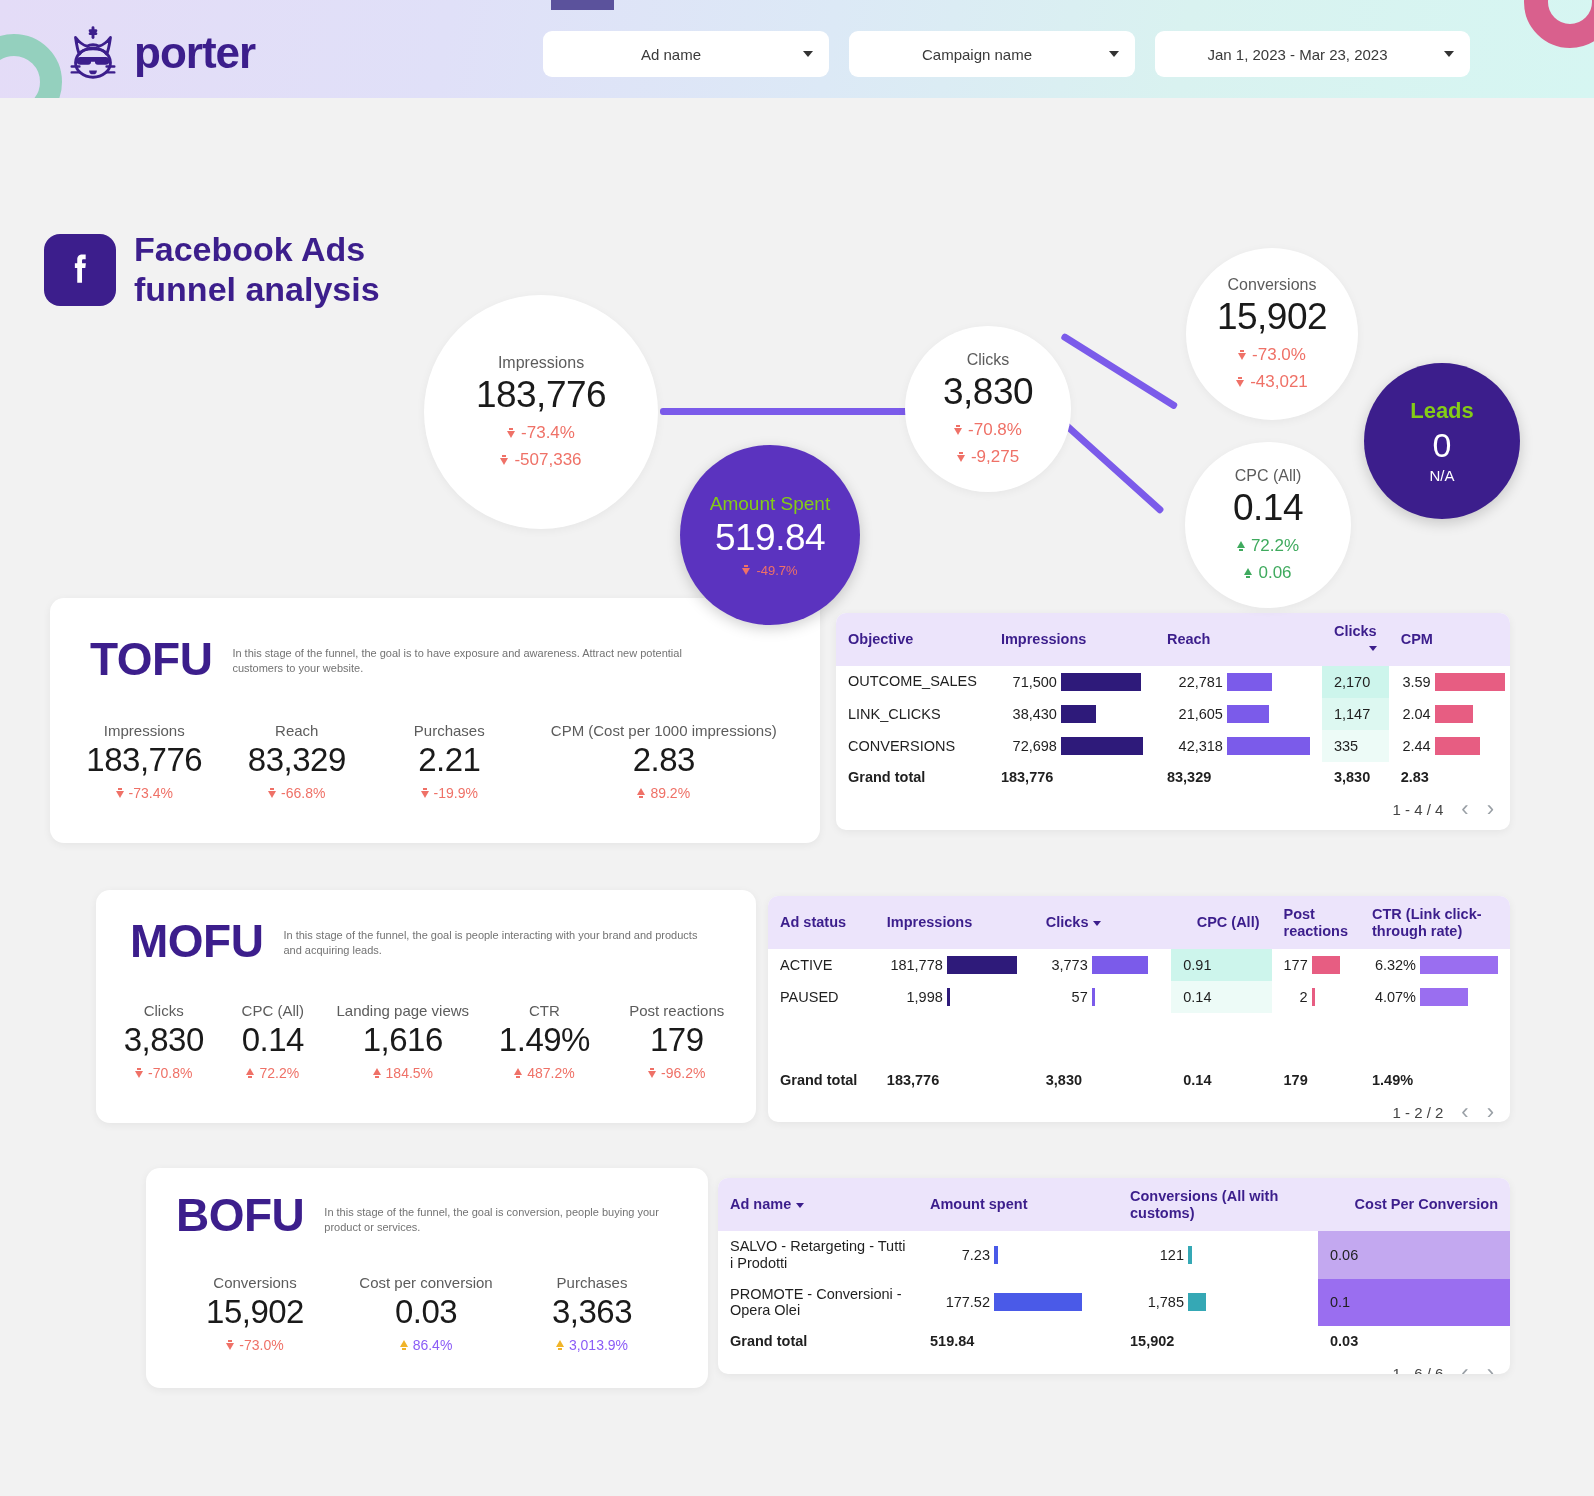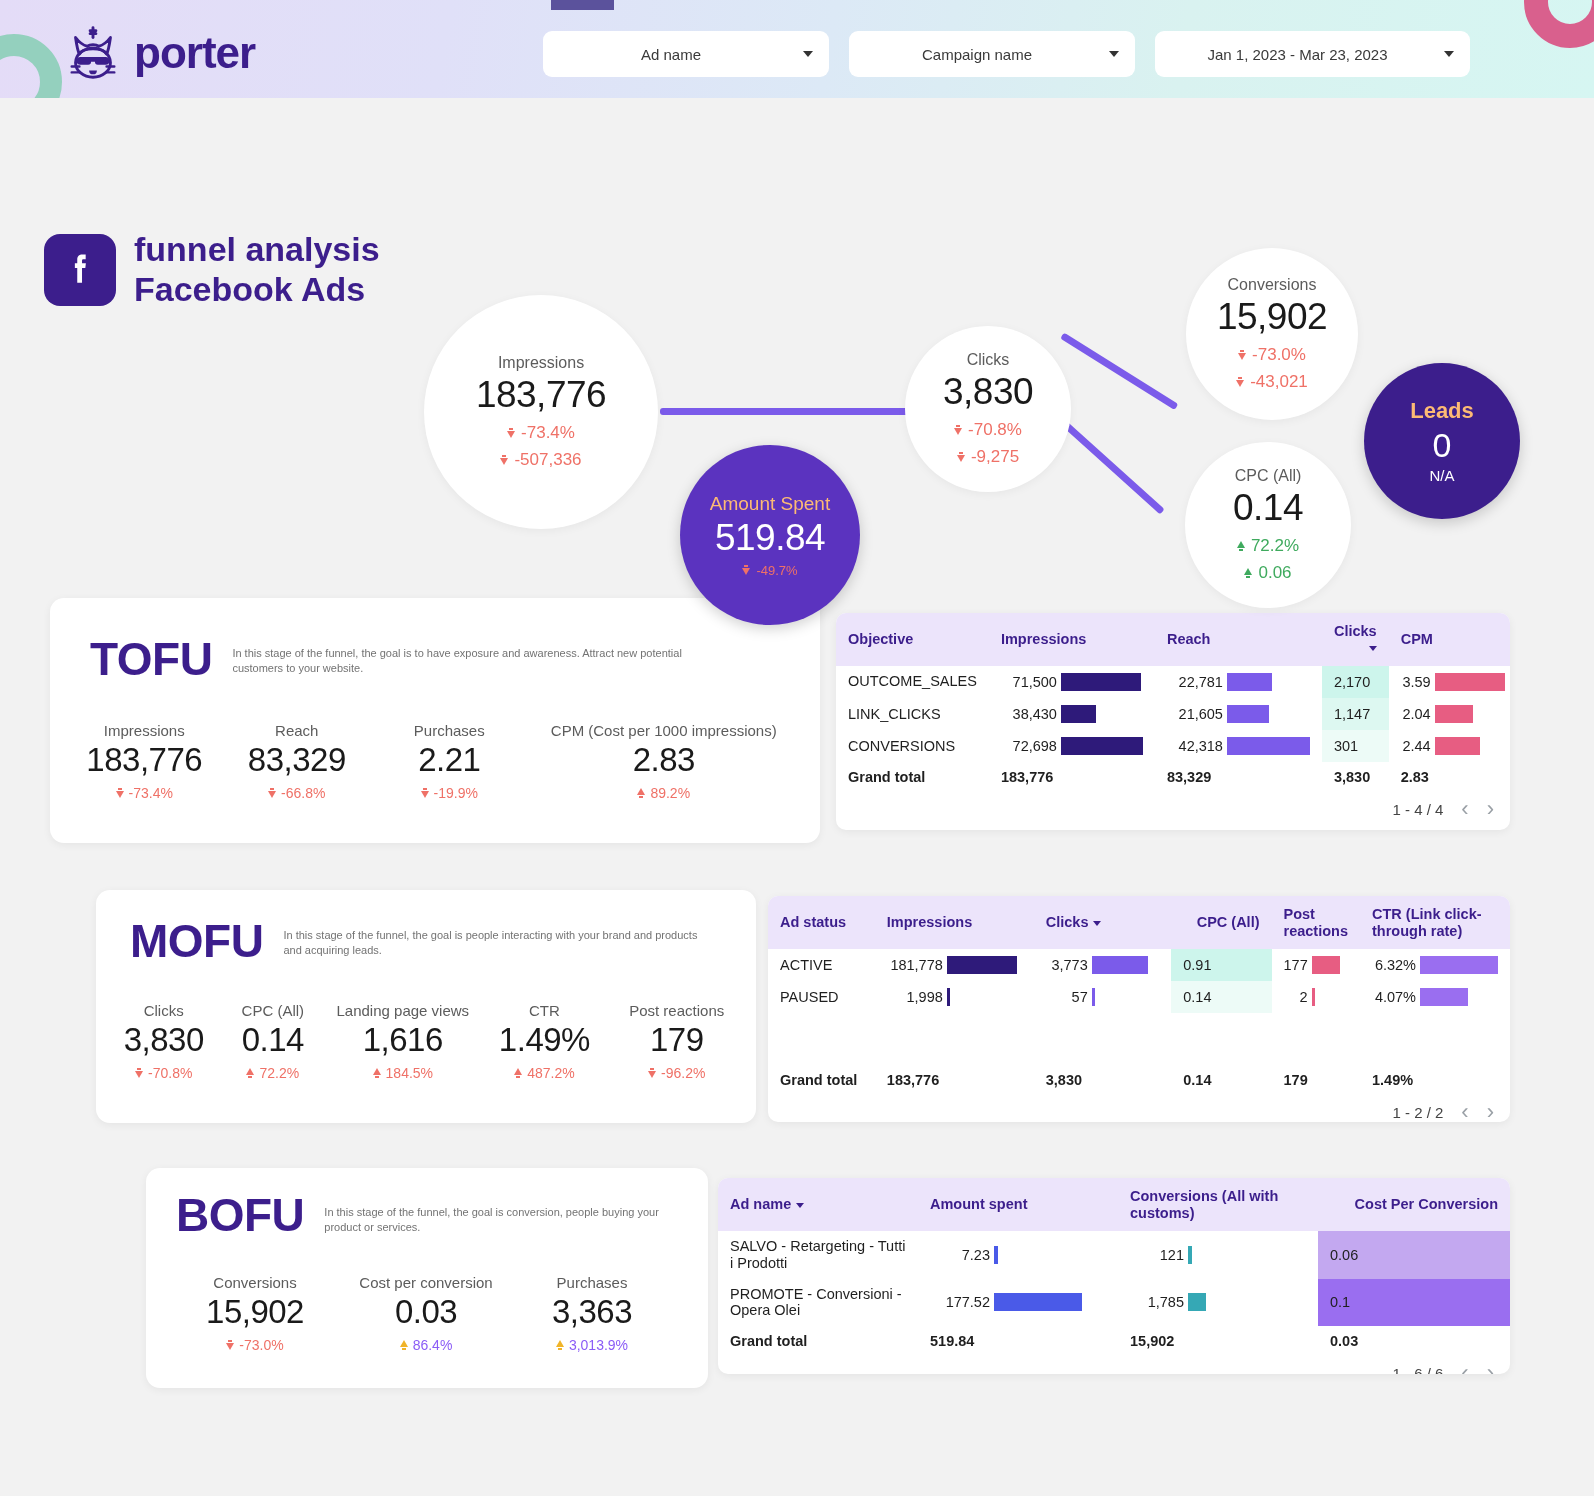--- a/index.html
+++ b/index.html
@@ -115,21 +115,21 @@
   }
   .bubble.purple {
     background: #5b33bf;
     box-shadow: 0 4px 14px rgba(0,0,0,.18);
   }
   .bubble.darkpurple {
     background: #3c1e8c;
     box-shadow: 0 4px 14px rgba(0,0,0,.18);
   }
   .b-label { font-size: 16px; color: #5c5c5c; margin-bottom: 2px; }
-  .b-label.lt { color: #fdba74; font-size: 19px; }
+  .b-label.lt { color: #84cc16; font-size: 19px; }
   .b-value { font-size: 37px; color: #1a1a1a; font-weight: 400; letter-spacing: -.5px; }
   .b-value.lt { color: #fff; }
   .b-delta {
     font-size: 17px; margin-top: 7px;
     display: flex; align-items: center; gap: 6px;
   }
   .b-delta.small { font-size: 13px; margin-top: 4px; }
   .neg { color: #ef7167; }
   .pos { color: #3faa5e; }
   .b-sub { font-size: 15px; color: #fff; margin-top: 2px; }
@@ -281,22 +281,22 @@
 
 <div class="funnel">
 
   <div class="fb-title">
     <span class="fb-icon">
       <svg width="44" height="44" viewBox="0 0 24 24">
           <path fill="#fff" d="M15.2 8.3h-2.1V6.9c0-.6.4-.8.7-.8h1.3V3.6h-1.9c-2.2 0-2.7 1.6-2.7 2.7v2h-1.3v2.6h1.3V19h2.6v-8.1h1.8l.3-2.6z"></path>
         </svg>
     </span>
     <div class="fb-title-text">
+      <div>Facebook Ads</div>
       <div>funnel analysis</div>
-      <div>Facebook Ads</div>
     </div>
   </div>
 
   <div class="connector c-1"></div>
   <div class="connector c-2"></div>
   <div class="connector c-3"></div>
 
   <div class="bubble white b-impr">
     <div class="b-label">Impressions</div>
     <div class="b-value">183,776</div>
@@ -508,21 +508,21 @@
               <span class="num">72,698</span>
               <span class="bar" style="width:82px;background:#2e1a7a"></span>
             </div>
           </td>
         <td>
             <div class="cellbar">
               <span class="num">42,318</span>
               <span class="bar" style="width:83px;background:#7b5bea"></span>
             </div>
           </td>
-        <td class="r mint3">301</td>
+        <td class="r mint3">335</td>
         <td>
             <div class="cellbar">
               <span class="num" style="min-width:30px">2.44</span>
               <span class="bar" style="width:45px;background:#e75d82"></span>
             </div>
           </td>
       </tr>
       <tr class="total">
         <td>Grand total</td>
         <td>183,776</td>

